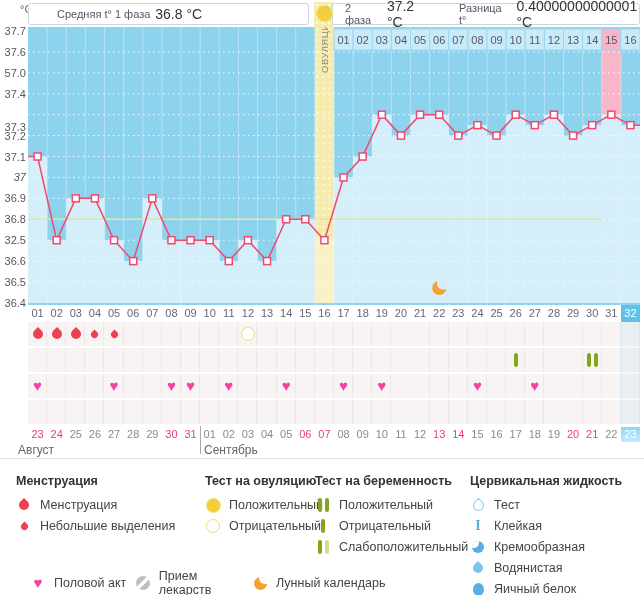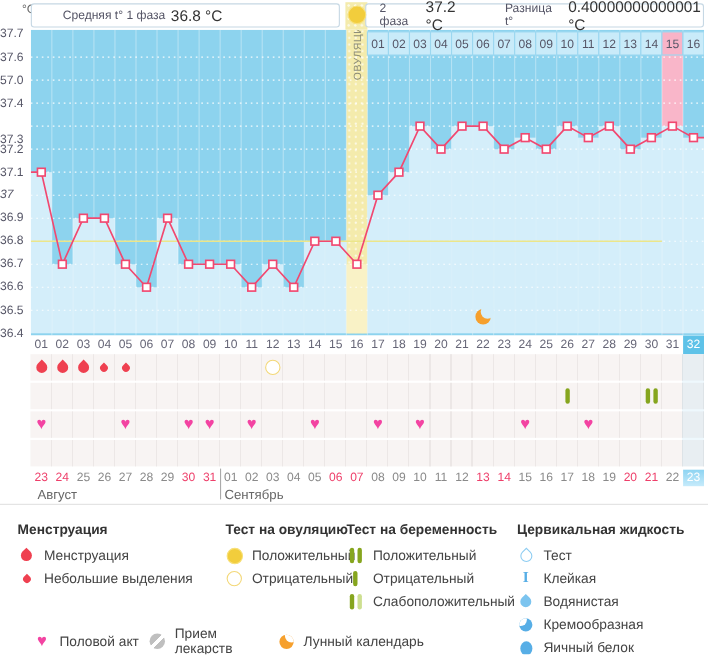--- a/index.html
+++ b/index.html
@@ -17,21 +17,21 @@
   .hdr-sep{width:22px;}
 
   
   #ovu-band-top{left:314px;top:2px;width:20px;height:25px;z-index:2;
      background:#f4ebac;background-image:radial-gradient(#ffffffb0 1px,transparent 1.3px);
      background-size:6px 6px;}
   #ovu-circle{left:316px;top:5px;width:15px;height:15px;border-radius:50%;
      background:#f2cd3c;border:1.5px solid #f7e07a;z-index:4;}
 
   
-  .ytick{width:26px;font-size:11px;color:#556;z-index:2;}
+  .ytick{width:26px;text-align:right;font-size:11px;color:#556;z-index:2;}
 
   
   #chart{left:28px;top:27px;z-index:1;}
 
   
   .daynum{top:305px;height:17px;line-height:17px;text-align:center;font-size:11px;color:#667;}
   .daynum.today{background:#5ec2e8;color:#fff;}
 
   
   .symrow{left:28px;width:612px;height:24px;background:#f8f4f3;
@@ -102,21 +102,21 @@
       <div class="abs ytick" style="left: 0px; top: 25px;">37.7</div>
       <div class="abs ytick" style="left: 0px; top: 45.9px;">37.6</div>
       <div class="abs ytick" style="left: 0px; top: 66.8px;">57.0</div>
       <div class="abs ytick" style="left: 0px; top: 87.8px;">37.4</div>
       <div class="abs ytick" style="left: 0px; top: 121px;">37.3</div>
       <div class="abs ytick" style="left: 0px; top: 129.6px;">37.2</div>
       <div class="abs ytick" style="left: 0px; top: 150.5px;">37.1</div>
       <div class="abs ytick" style="left: 0px; top: 171.4px; font-style: italic;">37</div>
       <div class="abs ytick" style="left: 0px; top: 192.4px;">36.9</div>
       <div class="abs ytick" style="left: 0px; top: 213.3px;">36.8</div>
-      <div class="abs ytick" style="left: 0px; top: 234.2px;">36.7</div>
+      <div class="abs ytick" style="left: 0px; top: 234.2px;">32.5</div>
       <div class="abs ytick" style="left: 0px; top: 255.1px;">36.6</div>
       <div class="abs ytick" style="left: 0px; top: 276px;">36.5</div>
       <div class="abs ytick" style="left: 0px; top: 297px;">36.4</div>
     </div>
   <div class="abs" id="chart"><svg width="612" height="278" xmlns="http://www.w3.org/2000/svg">
         <defs>
           <pattern id="dots" width="6" height="6" patternUnits="userSpaceOnUse">
       <circle cx="1.5" cy="1.5" r="1" fill="rgba(255,255,255,0.75)"></circle>
           </pattern>
         </defs>
@@ -400,21 +400,21 @@
       <div class="abs datecell" style="left: 467.88px; width: 19.125px;">15</div>
       <div class="abs datecell" style="left: 487px; width: 19.125px;">16</div>
       <div class="abs datecell" style="left: 506.13px; width: 19.125px;">17</div>
       <div class="abs datecell" style="left: 525.25px; width: 19.125px;">18</div>
       <div class="abs datecell" style="left: 544.38px; width: 19.125px;">19</div>
       <div class="abs datecell red" style="left: 563.5px; width: 19.125px;">20</div>
       <div class="abs datecell red" style="left: 582.63px; width: 19.125px;">21</div>
       <div class="abs datecell" style="left: 601.75px; width: 19.125px;">22</div>
       <div class="abs datecell today" style="left: 620.88px; width: 19.125px;">23</div>
     </div>
-  <div class="abs monthlbl" style="left:34px">Август</div>
+  <div class="abs monthlbl" style="left:18px">Август</div>
   <div class="abs monthlbl" style="left:204px">Сентябрь</div>
   <div class="abs" id="month-divider"></div>
   <div class="abs" id="dates-rule"></div>
 
   <div id="legend">
       <div class="lg-col" id="lg-col0">
         <div class="lg-title">Менструация</div>
         <div class="lg-item">
           <span class="lg-icon">
             <span class="drop"></span>
@@ -481,29 +481,29 @@
           <span>Тест</span>
         </div>
         <div class="lg-item">
           <span class="lg-icon">
             <span class="cf-sticky">I</span>
           </span>
           <span>Клейкая</span>
         </div>
         <div class="lg-item">
           <span class="lg-icon">
+            <span class="cf-cream"></span>
+          </span>
+          <span>Кремообразная</span>
+        </div>
+        <div class="lg-item">
+          <span class="lg-icon">
             <span class="cf-watery"></span>
           </span>
           <span>Водянистая</span>
-        </div>
-        <div class="lg-item">
-          <span class="lg-icon">
-            <span class="cf-cream"></span>
-          </span>
-          <span>Кремообразная</span>
         </div>
         <div class="lg-item">
           <span class="lg-icon">
             <span class="cf-eggwhite"></span>
           </span>
           <span>Яичный белок</span>
         </div>
       </div>
     </div>
   <div id="lg-footer">

